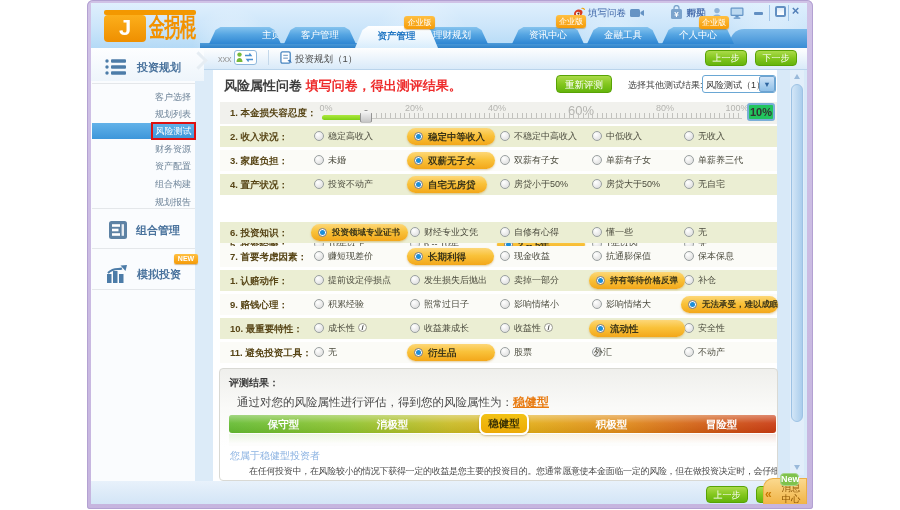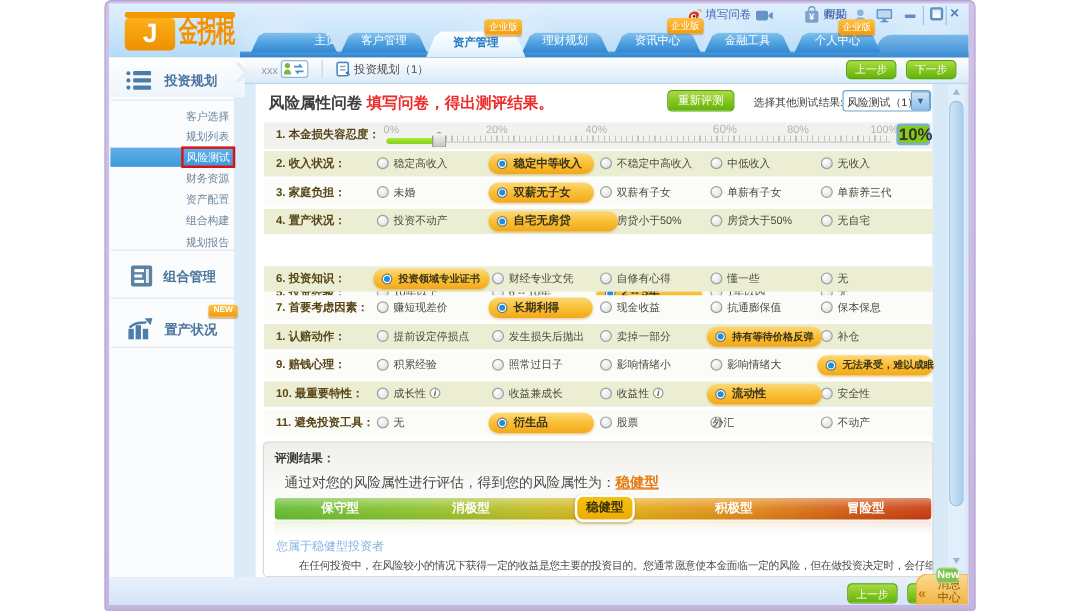--- a/index.html
+++ b/index.html
@@ -109,21 +109,21 @@
     <rect x="3.6" y="10.6" width="6.8" height="1.2" rx=".6" fill="#6494c6"></rect>
   </svg>
 <div class="abs" style="left:754px;top:12px;width:9px;height:3px;background:#628fc2;border-radius:1px;"></div>
 <div class="abs vsep" style="left:769px;"></div>
 <div class="abs" style="left:775px;top:6px;width:11px;height:11px;border:2px solid #628fc2;border-radius:2px;background:linear-gradient(180deg,#dceaf8,#ffffff);"></div>
 <div class="abs vsep" style="left:788px;"></div>
 <div class="abs" style="left:789px;top:3px;width:13px;height:16px;font-size:13px;font-weight:bold;color:#527fb8;text-align:center;line-height:16px;">×</div>
 
 <div class="abs tab" style="left:209px;width:72px;text-align:right;">主页</div>
 <div class="abs tab" style="left:284px;width:72px;">客户管理</div>
-<div class="abs tab" style="left:435px;width:72px;">理财规划</div>
+<div class="abs tab" style="left:416px;width:72px;">理财规划</div>
 <div class="abs tab" style="left:512px;width:72px;">资讯中心</div>
 <div class="abs tab" style="left:587px;width:72px;">金融工具</div>
 <div class="abs tab" style="left:662px;width:72px;">个人中心</div>
 <div class="abs" id="tabactive">资产管理</div>
 <div class="abs ent" style="left:404px;top:16px;width:31px;">企业版</div>
 <div class="abs ent" style="left:556px;top:15px;width:30px;">企业版</div>
 <div class="abs ent" style="left:699px;top:16px;width:30px;">企业版</div>
 
 <div class="abs" id="sidebar"></div>
 <div class="abs" id="gutter"></div>
@@ -161,21 +161,21 @@
 <div class="abs ent" style="left:174px;top:254px;width:24px;height:10px;font-size:7px;line-height:10px;border-radius:2px;font-weight:bold;">NEW</div>
 <svg class="abs" style="left:106px;top:264px" width="24" height="19" viewBox="0 0 24 19">
     <g fill="#4c7ca8">
       <rect x="1" y="10" width="4.5" height="9"></rect>
       <rect x="7" y="7" width="4.5" height="12"></rect>
       <rect x="13" y="10" width="4.5" height="9"></rect>
       <path d="M2 9C8 3 12 6 16 4.5" stroke="#4c7ca8" stroke-width="2" fill="none"></path>
       <path d="M14.5 1.5 21 1l-1.5 6z"></path>
     </g>
   </svg>
-<div class="abs sbhead" style="left:137px;top:267px;">置产状况</div>
+<div class="abs sbhead" style="left:137px;top:267px;">模拟投资</div>
 <div class="abs sbdiv" style="top:289px;"></div>
 
 <div class="abs" id="toolbar"></div>
 <div class="abs" id="sbarrow"></div>
 <div class="abs" style="left:218px;top:53px;font-size:9px;color:#979797;line-height:12px;">xxx</div>
 <div class="abs" style="left:234px;top:50px;width:23px;height:15px;background:#fff;border:1px solid #8fb8dc;border-radius:3px;"></div>
 <svg class="abs" style="left:236px;top:52px" width="19" height="11" viewBox="0 0 19 11">
     <circle cx="3.5" cy="2.6" r="2.2" fill="#76b93a"></circle>
     <path d="M0.5 10c0-2.6 1.4-4 3-4s3 1.4 3 4z" fill="#76b93a"></path>
     <path d="M9 3.5h6l-1.6-2M17 7.5h-6l1.6 2" stroke="#4a90d0" stroke-width="1.3" fill="none"></path>
@@ -198,28 +198,28 @@
 <div class="abs" style="left:628px;top:79px;font-size:9px;color:#3f3f3f;line-height:12px;">选择其他测试结果:</div>
 <div class="abs" style="left:702px;top:75px;width:74px;height:18px;background:#fff;border:1px solid #6aa7d4;border-radius:3px;"></div>
 <div class="abs" style="left:706px;top:79px;font-size:9px;color:#333;line-height:12px;">风险测试（1）</div>
 <div class="abs" style="left:759px;top:76px;width:16px;height:16px;background:linear-gradient(180deg,#cfe3f7,#8fc0e8);border:1px solid #6ea2d0;border-radius:2px;color:#2f66a0;font-size:7.5px;text-align:center;line-height:15px;">▼</div>
 
 <div class="abs row r1" style="top:101.5px;height:22px;">
     <div class="qlabel">1. 本金损失容忍度：</div>
     <div style="position:absolute;left:94px;top:1px;width:24px;text-align:center;font-size:9px;color:#b4b4b0;">0%</div>
     <div style="position:absolute;left:182px;top:1px;width:24px;text-align:center;font-size:9px;color:#b4b4b0;">20%</div>
     <div style="position:absolute;left:265px;top:1px;width:24px;text-align:center;font-size:9px;color:#b4b4b0;">40%</div>
-    <div style="position:absolute;left:348px;top:1px;width:24px;text-align:center;font-size:10px;color:#b4b4b0;margin-left:24px;">60%</div>
+    <div style="position:absolute;left:348px;top:1px;width:24px;text-align:center;font-size:13px;color:#b4b4b0;">60%</div>
     <div style="position:absolute;left:433px;top:1px;width:24px;text-align:center;font-size:9px;color:#b4b4b0;">80%</div>
     <div style="position:absolute;left:505px;top:1px;width:24px;text-align:center;font-size:9px;color:#b4b4b0;">100%</div>
     <div style="position:absolute;left:102px;top:16.5px;width:420px;height:1px;background:#c9c9c5;"></div>
     <div style="position:absolute;left:142px;top:11px;width:380px;height:5px;background:repeating-linear-gradient(90deg,#c2c2be 0,#c2c2be 1px,transparent 1px,transparent 4.7px);"></div>
     <div style="position:absolute;left:102px;top:13px;width:42px;height:5px;background:linear-gradient(180deg,#aee83f,#7ed116);border-radius:3px;"></div>
     <div style="position:absolute;left:140px;top:8px;width:12px;height:13px;background:linear-gradient(180deg,#f6f6f6,#c6c6c6);border:1px solid #939393;border-radius:2px;clip-path:polygon(50% 0,100% 30%,100% 100%,0 100%,0 30%);"></div>
-    <div style="position:absolute;left:527px;top:1px;width:28px;height:18px;background:#84cc16;border:2px solid #7aaed6;border-radius:3px;font-size:14px;font-weight:bold;color:#333;text-align:center;line-height:15px;">10%</div>
+    <div style="position:absolute;left:527px;top:1px;width:28px;height:18px;background:#22c55e;border:2px solid #7aaed6;border-radius:3px;font-size:11px;font-weight:bold;color:#333;text-align:center;line-height:15px;">10%</div>
   </div>
 <div class="abs row rg" style="top:125.5px;">
     <div class="qlabel">2. 收入状况：</div>
     <div class="radio" style="left:94px;"></div>
     <div class="opt" style="left:108px;">稳定高收入</div>
     <div class="radio" style="left:280px;"></div>
     <div class="opt" style="left:294px;">不稳定中高收入</div>
     <div class="radio" style="left:372px;"></div>
     <div class="opt" style="left:386px;">中低收入</div>
     <div class="radio" style="left:464px;"></div>
@@ -249,21 +249,21 @@
 <div class="abs row rg" style="top:173.5px;">
     <div class="qlabel">4. 置产状况：</div>
     <div class="radio" style="left:94px;"></div>
     <div class="opt" style="left:108px;">投资不动产</div>
     <div class="radio" style="left:280px;"></div>
     <div class="opt" style="left:294px;">房贷小于50%</div>
     <div class="radio" style="left:372px;"></div>
     <div class="opt" style="left:386px;">房贷大于50%</div>
     <div class="radio" style="left:464px;"></div>
     <div class="opt" style="left:478px;">无自宅</div>
-    <div class="pill" style="left:187px;width:108px;">
+    <div class="pill" style="left:187px;width:80px;">
       <div class="pradio" style="left:7px;"></div>
       <div class="pdot" style="left:9px;top:6px;"></div>
       <div class="ptxt" style="left:21px;font-size:9.5px;">自宅无房贷</div>
     </div>
   </div>
 <div class="abs row rw" style="top:197.5px;margin-top:36px;">
     <div class="qlabel">5. 投资经验：</div>
     <div class="radio" style="left:94px;"></div>
     <div class="opt" style="left:108px;">10年以上</div>
     <div class="radio" style="left:190px;"></div>

